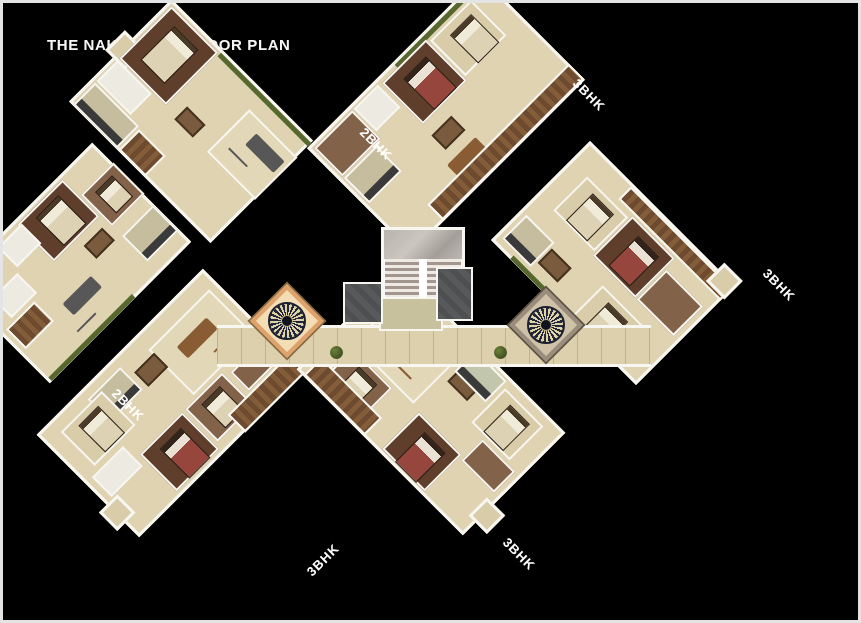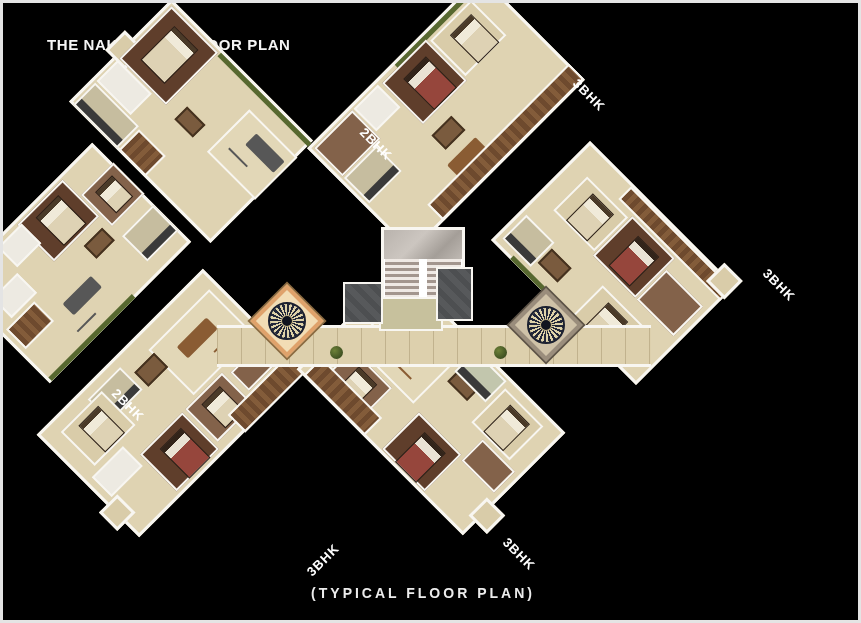--- a/index.html
+++ b/index.html
@@ -251,15 +251,14 @@
   <div class="plant" style="left:327px;top:343px;"></div>
   <div class="plant" style="left:491px;top:343px;"></div>
 
   <div class="unit-label rot45" style="left:373px;top:141px;">2BHK</div>
   <div class="unit-label rot45" style="left:586px;top:92px;">3BHK</div>
   <div class="unit-label rot45" style="left:776px;top:282px;">3BHK</div>
   <div class="unit-label rot45" style="left:125px;top:402px;">2BHK</div>
   <div class="unit-label rotm45" style="left:320px;top:557px;">3BHK</div>
   <div class="unit-label rot45" style="left:516px;top:551px;">3BHK</div>
 
-  <div class="caption">(TYPICAL FLOOR PLAN)</div>
 
 </div>
 
 </body></html>

